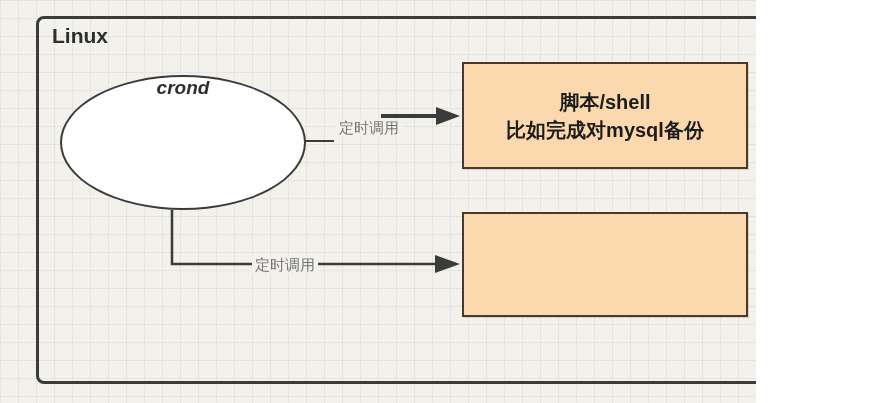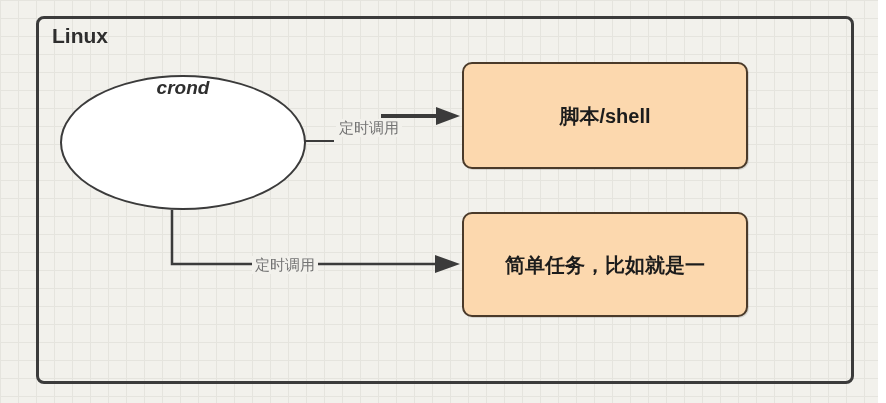--- a/index.html
+++ b/index.html
@@ -3,21 +3,21 @@
 <meta charset="utf-8">
 <style>
   * { margin: 0; padding: 0; box-sizing: border-box; }
 
   html, body {
     font-family: "Liberation Sans", "DejaVu Sans", sans-serif;
   }
 
   .canvas {
     position: relative;
-    width: 878px;
+    width: 756px;
     height: 403px;
     background-color: #f2f1ec;
     background-image:
       linear-gradient(#e5e4de 1px, transparent 1px),
       linear-gradient(90deg, #e5e4de 1px, transparent 1px);
     background-size: 18px 18px;
     overflow: hidden;
   }
 
   .linux-container {
@@ -88,21 +88,21 @@
   .edge-label.bottom {
     left: 252px;
     top: 256px;
   }
 
   .task-box {
     position: absolute;
     width: 286px;
     background: #fcd8ae;
     border: 2px solid #4a3a2a;
-    border-radius: 10px;
+    border-radius: 0;
     display: flex;
     flex-direction: column;
     align-items: center;
     justify-content: center;
     text-align: center;
     font-size: 20px;
     font-weight: bold;
     color: #1c1c1c;
     line-height: 1.4;
     box-shadow: 1px 1px 0 rgba(0,0,0,0.12);
@@ -142,19 +142,19 @@
   <div class="edge-label top">定时调用</div>
 
   <div class="edge-label bottom">定时调用</div>
 
   <div class="crond-ellipse">
     <span class="crond-label">crond</span>
   </div>
 
   <div class="task-box top-box">
     <div>脚本/shell</div>
+    <div>比如完成对mysql备份</div>
   </div>
 
   <div class="task-box bottom-box">
-    <div>简单任务，比如就是一</div>
   </div>
 
 </div>
 
 </body></html>

